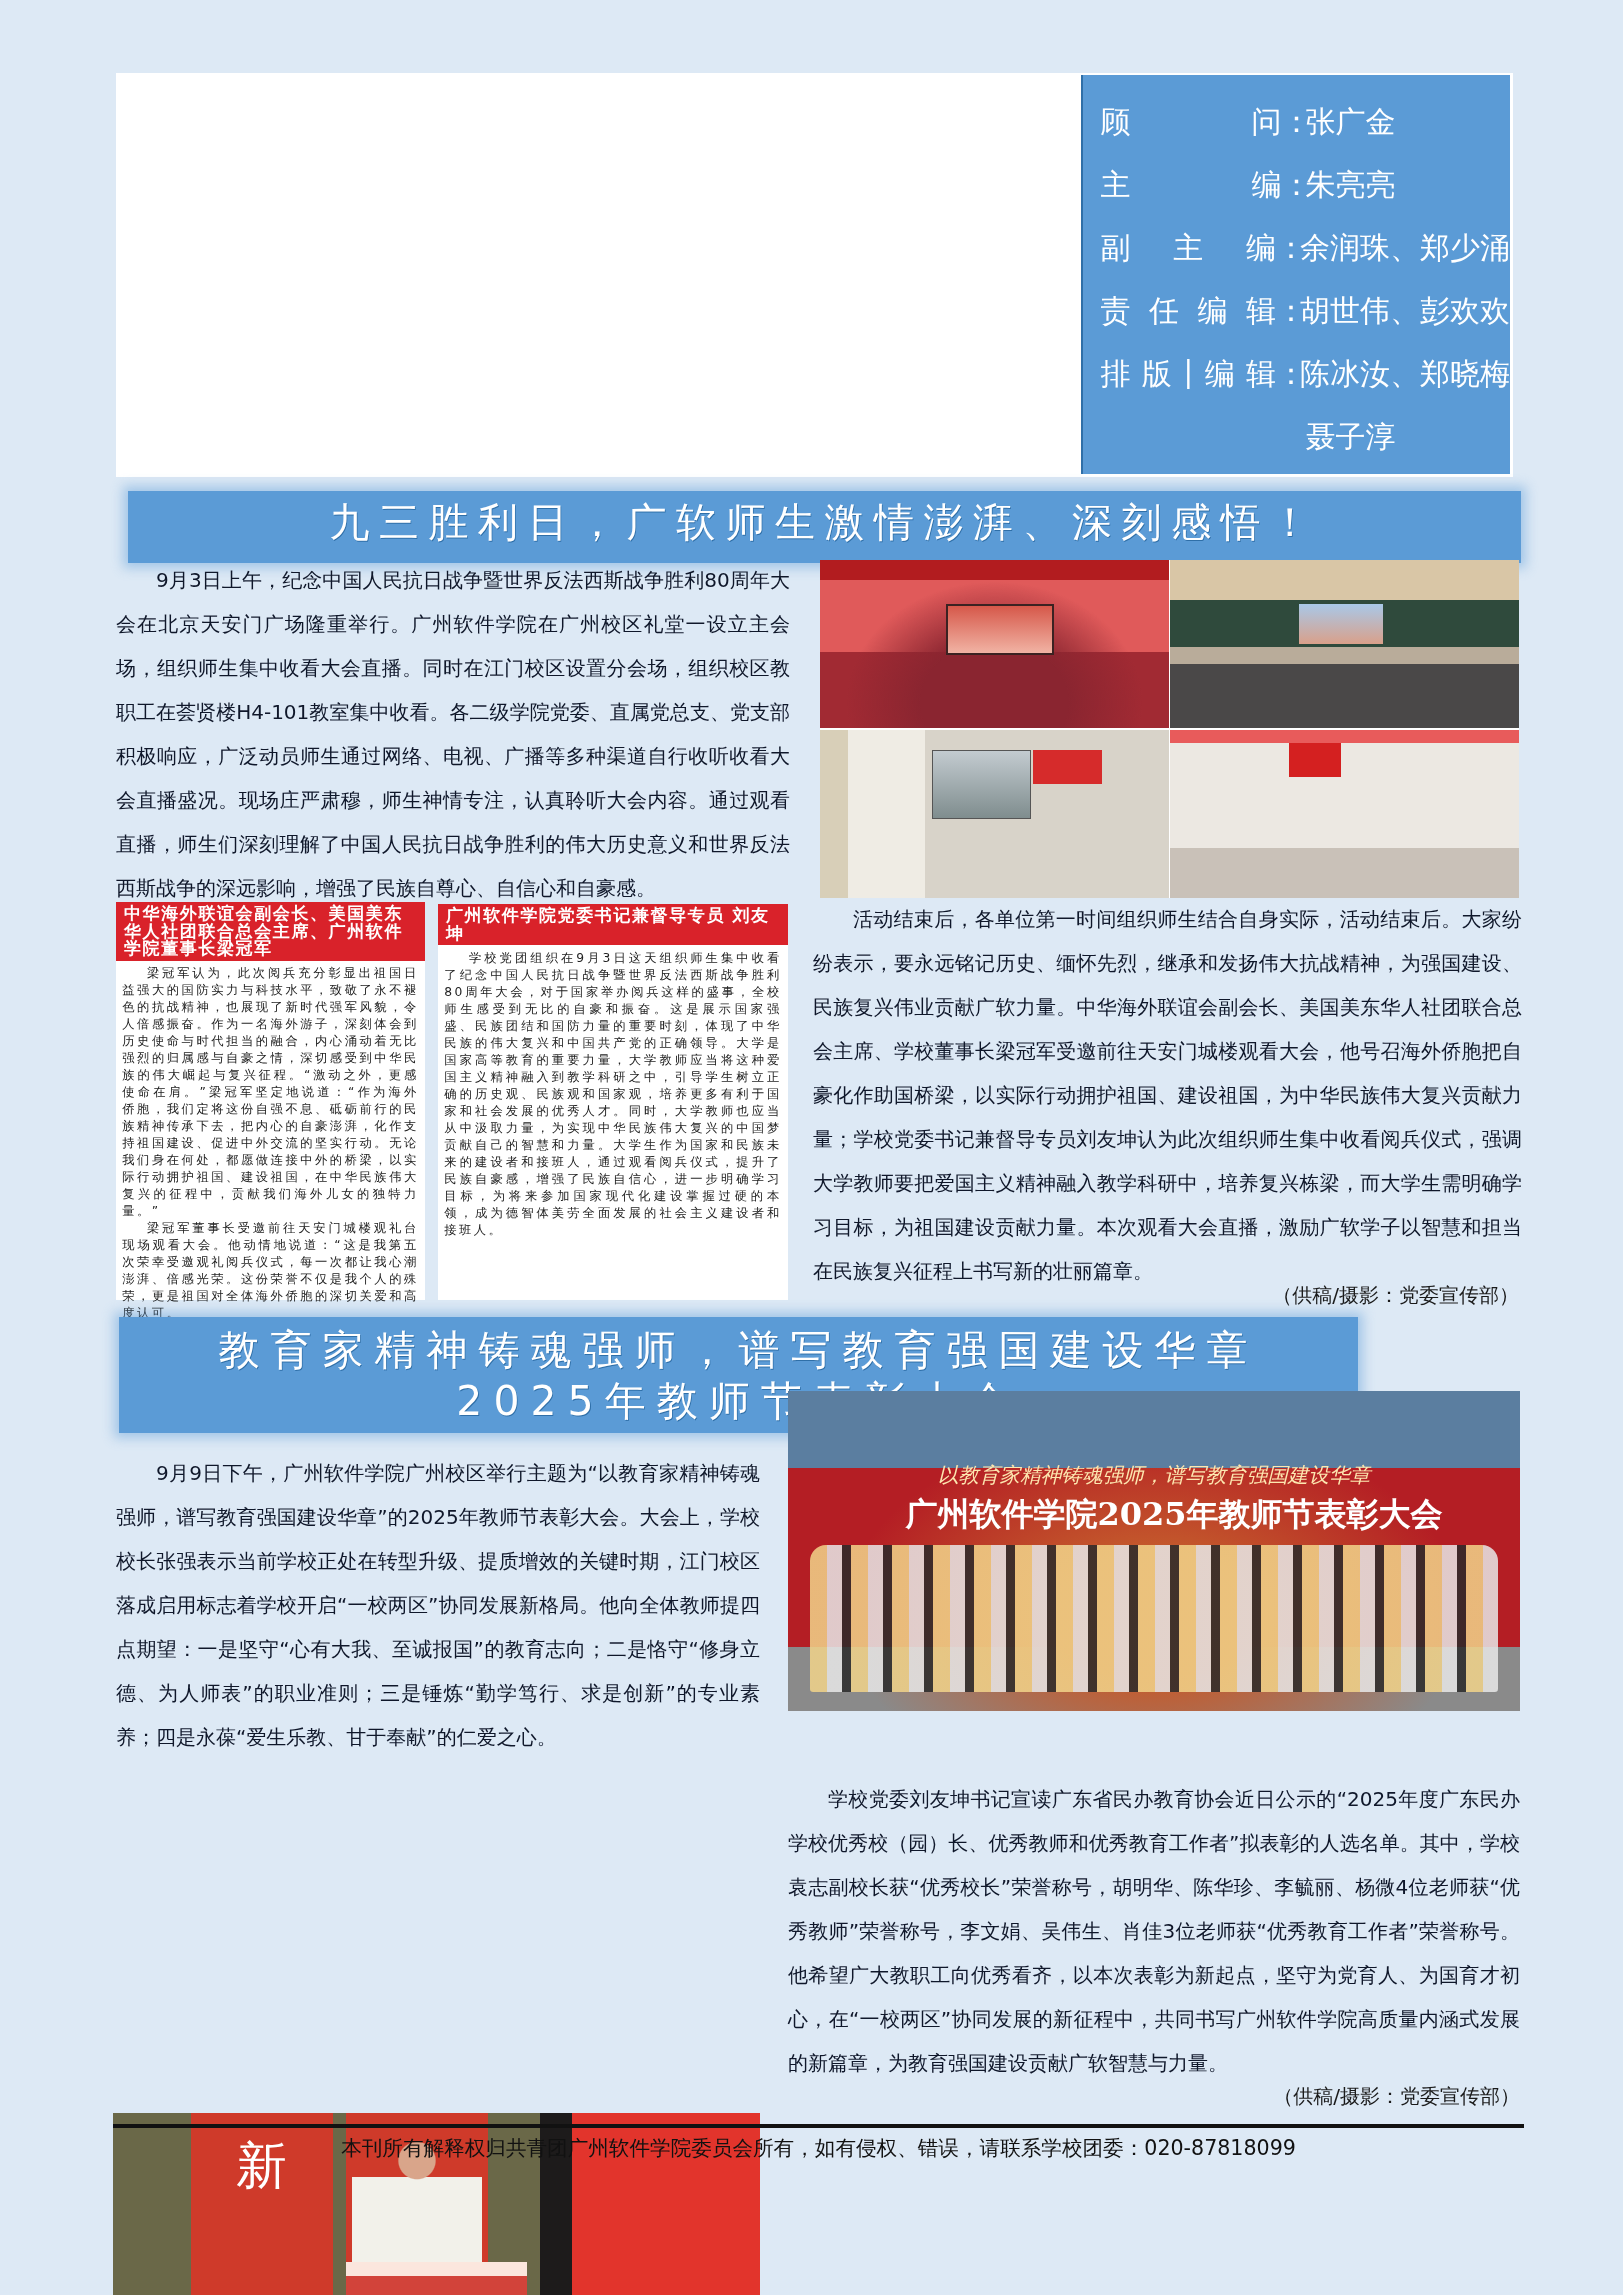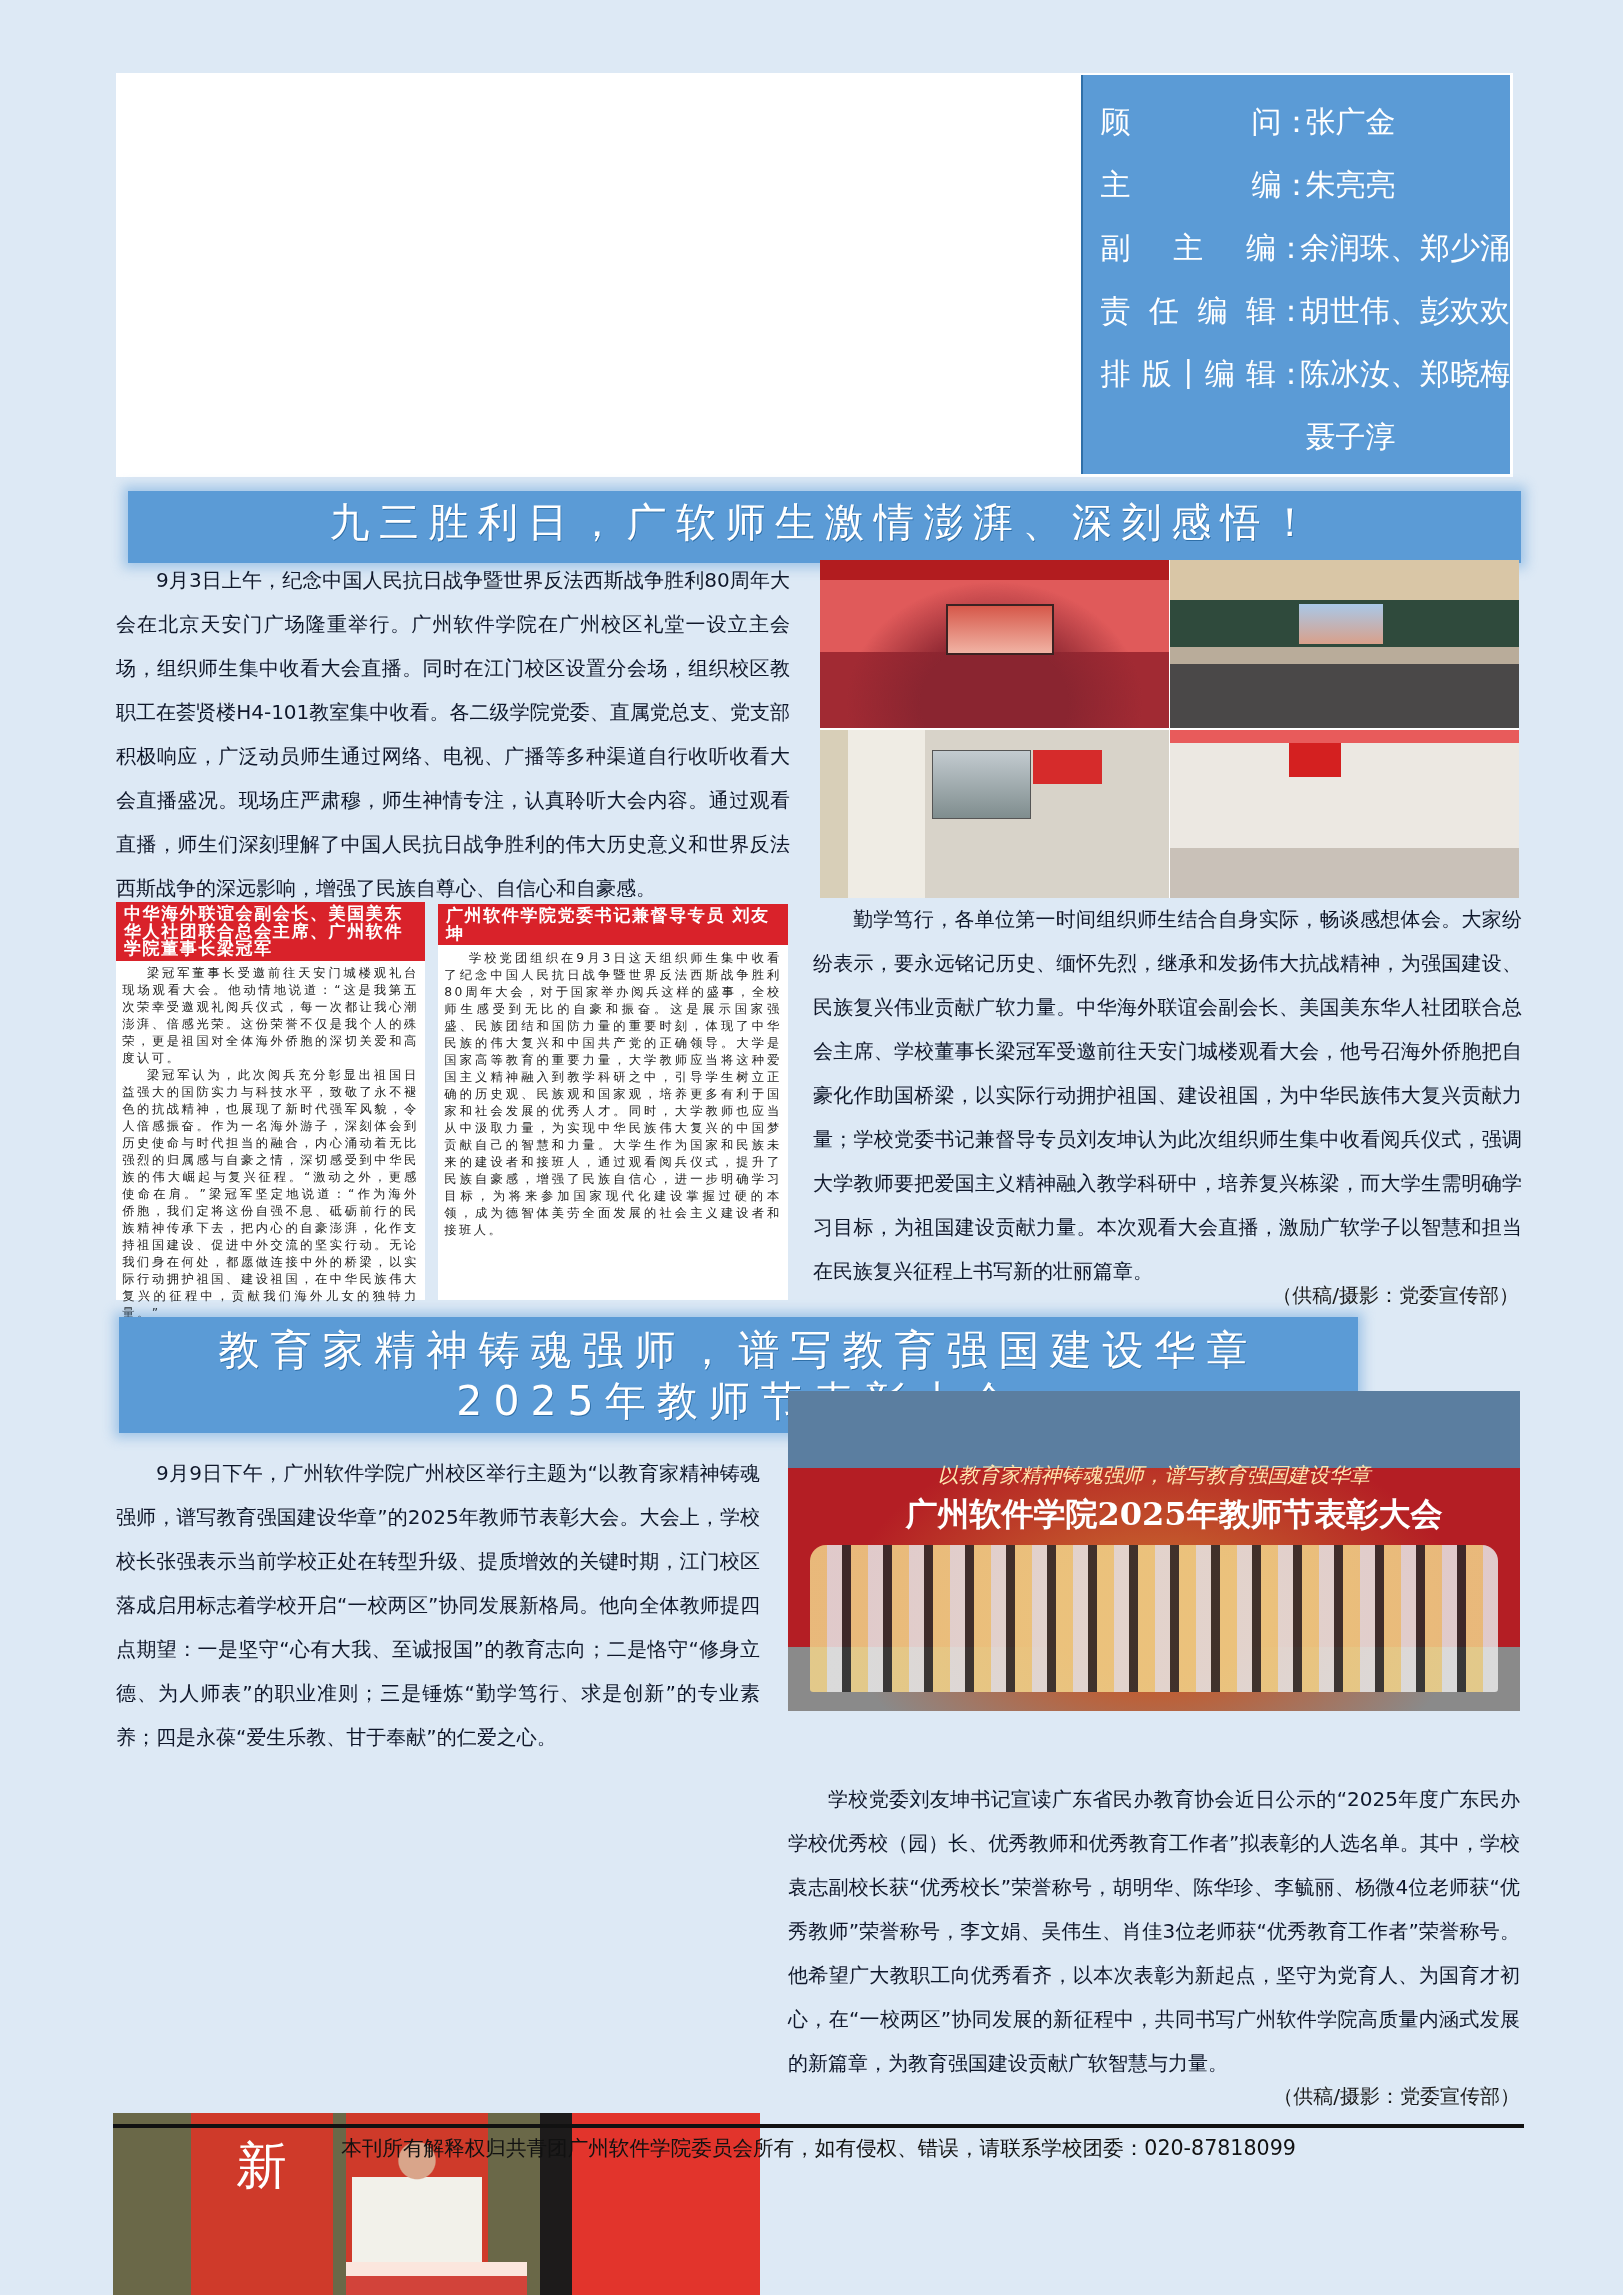--- a/index.html
+++ b/index.html
@@ -265,33 +265,33 @@
 <div id="photo-grid" class="abs">
   <div class="photo ph-red"></div>
   <div class="photo ph-class1"></div>
   <div class="photo ph-class2"></div>
   <div class="photo ph-wall"></div>
 </div>
 
 <div id="quote1" class="abs quote-box">
   <div class="quote-head">中华海外联谊会副会长、美国美东华人社团联合总会主席、广州软件学院董事长梁冠军</div>
   <div class="quote-body">
+    <p>梁冠军认为，此次阅兵充分彰显出祖国日益强大的国防实力与科技水平，致敬了永不褪色的抗战精神，也展现了新时代强军风貌，令人倍感振奋。作为一名海外游子，深刻体会到历史使命与时代担当的融合，内心涌动着无比强烈的归属感与自豪之情，深切感受到中华民族的伟大崛起与复兴征程。“激动之外，更感使命在肩。”梁冠军坚定地说道：“作为海外侨胞，我们定将这份自强不息、砥砺前行的民族精神传承下去，把内心的自豪澎湃，化作支持祖国建设、促进中外交流的坚实行动。无论我们身在何处，都愿做连接中外的桥梁，以实际行动拥护祖国、建设祖国，在中华民族伟大复兴的征程中，贡献我们海外儿女的独特力量。”</p>
     <p>梁冠军董事长受邀前往天安门城楼观礼台现场观看大会。他动情地说道：“这是我第五次荣幸受邀观礼阅兵仪式，每一次都让我心潮澎湃、倍感光荣。这份荣誉不仅是我个人的殊荣，更是祖国对全体海外侨胞的深切关爱和高度认可。</p>
-    <p>梁冠军认为，此次阅兵充分彰显出祖国日益强大的国防实力与科技水平，致敬了永不褪色的抗战精神，也展现了新时代强军风貌，令人倍感振奋。作为一名海外游子，深刻体会到历史使命与时代担当的融合，内心涌动着无比强烈的归属感与自豪之情，深切感受到中华民族的伟大崛起与复兴征程。“激动之外，更感使命在肩。”梁冠军坚定地说道：“作为海外侨胞，我们定将这份自强不息、砥砺前行的民族精神传承下去，把内心的自豪澎湃，化作支持祖国建设、促进中外交流的坚实行动。无论我们身在何处，都愿做连接中外的桥梁，以实际行动拥护祖国、建设祖国，在中华民族伟大复兴的征程中，贡献我们海外儿女的独特力量。”</p>
   </div>
 </div>
 
 <div id="quote2" class="abs quote-box">
   <div class="quote-head">广州软件学院党委书记兼督导专员 刘友坤</div>
   <div class="quote-body">
     <p>学校党团组织在9月3日这天组织师生集中收看了纪念中国人民抗日战争暨世界反法西斯战争胜利80周年大会，对于国家举办阅兵这样的盛事，全校师生感受到无比的自豪和振奋。这是展示国家强盛、民族团结和国防力量的重要时刻，体现了中华民族的伟大复兴和中国共产党的正确领导。大学是国家高等教育的重要力量，大学教师应当将这种爱国主义精神融入到教学科研之中，引导学生树立正确的历史观、民族观和国家观，培养更多有利于国家和社会发展的优秀人才。同时，大学教师也应当从中汲取力量，为实现中华民族伟大复兴的中国梦贡献自己的智慧和力量。大学生作为国家和民族未来的建设者和接班人，通过观看阅兵仪式，提升了民族自豪感，增强了民族自信心，进一步明确学习目标，为将来参加国家现代化建设掌握过硬的本领，成为德智体美劳全面发展的社会主义建设者和接班人。</p>
   </div>
 </div>
 
-<p id="a1-p2" class="abs para">勤学笃行，各单位第一时间组织师生结合自身实际，畅谈感想体会。大家纷纷表示，要永远铭记历史、缅怀先烈，继承和发扬伟大抗战精神，为强国建设、民族复兴伟业贡献广软力量。中华海外联谊会副会长、美国美东华人社团联合总会主席、学校董事长梁冠军受邀前往天安门城楼观看大会，他号召海外侨胞把自豪化作助国桥梁，以实际行动拥护祖国、建设祖国，为中华民族伟大复兴贡献力量；学校党委书记兼督导专员刘友坤认为此次组织师生集中收看阅兵仪式，强调大学教师要把爱国主义精神融入教学科研中，培养复兴栋梁，而大学生需明确学习目标，为祖国建设贡献力量。本次观看大会直播，激励广软学子以智慧和担当在民族复兴征程上书写新的壮丽篇章。</p>
+<p id="a1-p2" class="abs para">活动结束后，各单位第一时间组织师生结合自身实际，活动结束后。大家纷纷表示，要永远铭记历史、缅怀先烈，继承和发扬伟大抗战精神，为强国建设、民族复兴伟业贡献广软力量。中华海外联谊会副会长、美国美东华人社团联合总会主席、学校董事长梁冠军受邀前往天安门城楼观看大会，他号召海外侨胞把自豪化作助国桥梁，以实际行动拥护祖国、建设祖国，为中华民族伟大复兴贡献力量；学校党委书记兼督导专员刘友坤认为此次组织师生集中收看阅兵仪式，强调大学教师要把爱国主义精神融入教学科研中，培养复兴栋梁，而大学生需明确学习目标，为祖国建设贡献力量。本次观看大会直播，激励广软学子以智慧和担当在民族复兴征程上书写新的壮丽篇章。</p>
 <div id="a1-credit" class="abs credit-line">（供稿/摄影：党委宣传部）</div>
 
 <div id="banner2" class="abs banner">
   <div>教育家精神铸魂强师，谱写教育强国建设华章</div>
   <div>2025年教师节表彰大会</div>
 </div>
 
 <p id="a2-p1" class="abs para">9月9日下午，广州软件学院广州校区举行主题为“以教育家精神铸魂强师，谱写教育强国建设华章”的2025年教师节表彰大会。大会上，学校校长张强表示当前学校正处在转型升级、提质增效的关键时期，江门校区落成启用标志着学校开启“一校两区”协同发展新格局。他向全体教师提四点期望：一是坚守“心有大我、至诚报国”的教育志向；二是恪守“修身立德、为人师表”的职业准则；三是锤炼“勤学笃行、求是创新”的专业素养；四是永葆“爱生乐教、甘于奉献”的仁爱之心。</p>
 
 <div id="photo-group" class="abs photo">

